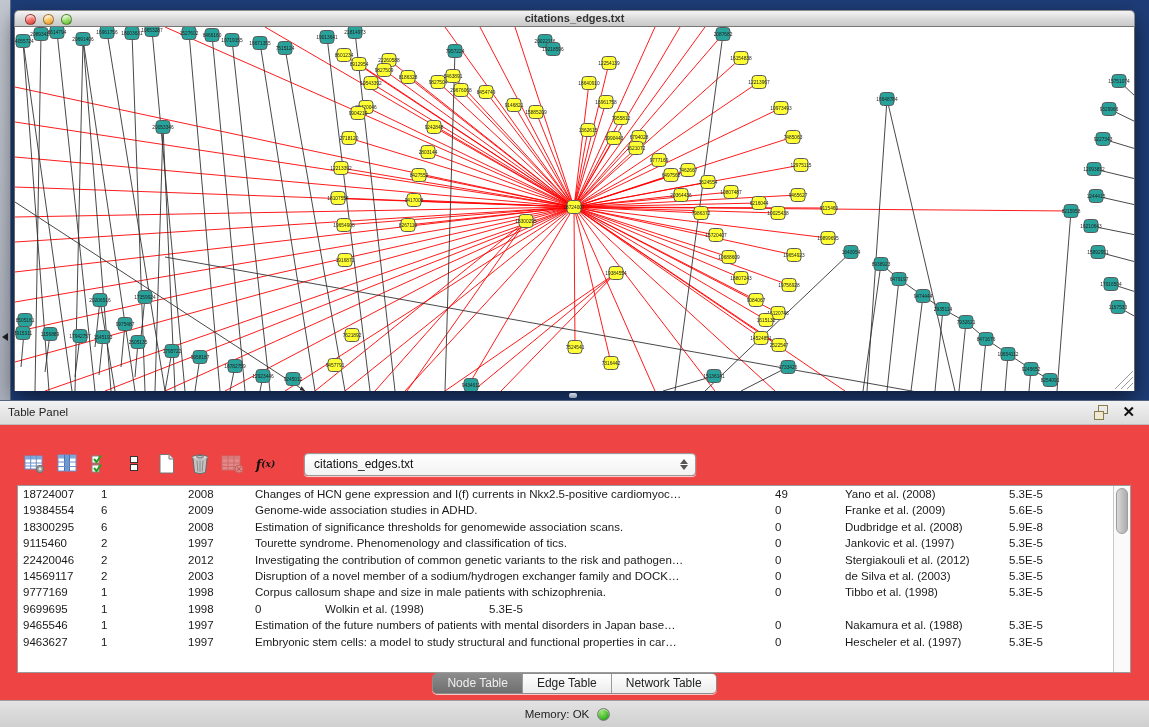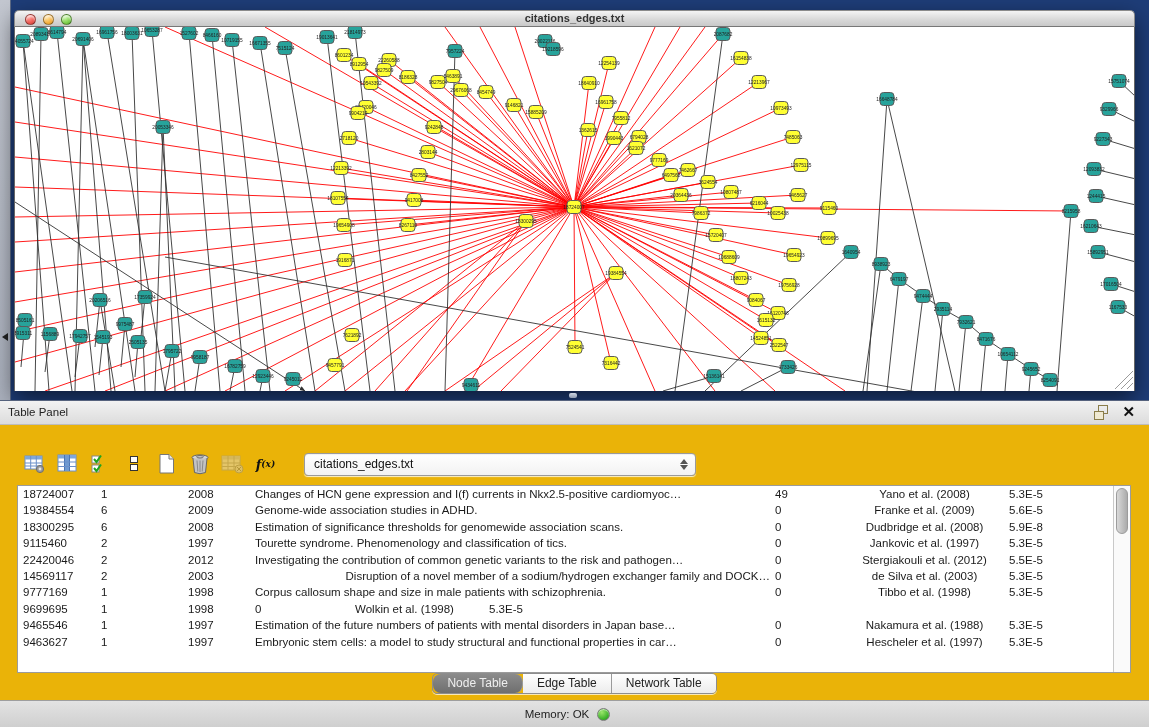--- a/index.html
+++ b/index.html
@@ -27,21 +27,21 @@
   .canvas { position:relative; height:364px; background:#fff; border-left:1px solid #666; border-right:1px solid #666; overflow:hidden; }
   .canvas svg { display:block; }
 
   
   .splitter { position:absolute; left:560px; top:392px; width:26px; height:7px; }
   .splitter:before { content:""; position:absolute; left:9px; top:1px; width:8px; height:5px;
     background:linear-gradient(180deg,#cfd6e2,#8f9bb0); border-radius:2px; }
 
   
   .table-panel { position:absolute; left:0; top:400px; width:1149px; height:300px;
-    background:#eab308; border-top:1px solid #55627d; }
+    background:#ef4444; border-top:1px solid #55627d; }
   .panel-header { height:24px; background:linear-gradient(180deg,#f2f2f2,#dcdcdc);
     border-bottom:1px solid #bdbdbd; position:relative; }
   .panel-title { position:absolute; left:8px; top:5px; font-size:11.5px; color:#222; }
   .ph-icons { position:absolute; right:14px; top:3px; display:flex; gap:12px; align-items:center; }
   .close-x { font-size:15px; font-weight:bold; color:#111; line-height:16px; cursor:default; }
 
   .toolbar { position:absolute; left:18px; top:45px; height:36px; display:flex; align-items:center; gap:0; }
   .tbtn { width:33px; height:30px; display:flex; align-items:center; justify-content:center; }
   .fx { font-family:"DejaVu Serif", serif; font-style:italic; font-weight:bold; font-size:13px; color:#111; }
   .fx small { font-size:9px; }
@@ -58,34 +58,34 @@
   .dtable { position:absolute; left:17px; top:84px; width:1114px; height:188px;
     background:#fff; border:1px solid #9b9b9b; display:flex; flex-direction:column; }
   .thead { display:flex; height:20px; background:#cfe4f0; border-bottom:1px solid #8ea5b5; flex:none; }
   .th { font-size:11.5px; color:#111; text-align:center; line-height:19px;
     border-right:1px solid #9db4c4; overflow:hidden; white-space:nowrap; }
   .th:last-child { border-right:none; }
   .tbody { position:relative; flex:1; overflow:hidden; }
   .trow { display:flex; height:16.4px; }
   .td { font-size:11.5px; color:#1a1a1a; line-height:16px; padding-left:5px;
     overflow:hidden; white-space:nowrap; }
-  .td.center { text-align:center; padding-left:0; }
+  .td.center { padding-left:0; }
   .vscroll { position:absolute; right:0; top:0; bottom:0; width:17px;
     background:#fafafa; border-left:1px solid #c9c9c9; }
   .vthumb { position:absolute; left:2px; top:2px; width:12px; height:46px; border-radius:7px;
     background:linear-gradient(90deg,#d9d9d9,#ababab); border:1px solid #9c9c9c; }
 
   
   .tabbar { position:absolute; left:0; right:0; top:272px; height:24px; display:flex; justify-content:center; }
   .seg { display:flex; height:21px; border:1px solid #8d8d8d; border-radius:5px; overflow:hidden;
     box-shadow:0 1px 0 rgba(255,255,255,.7); }
   .seg-btn { padding:0 14px; font-size:12px; line-height:19px; color:#222;
     background:linear-gradient(180deg,#ffffff,#ececec); border-right:1px solid #9a9a9a; }
   .seg-btn:last-child { border-right:none; }
-  .seg-btn.active { background:linear-gradient(180deg,#8b8b8b,#6f6f6f); color:#efefef;border-radius:8px; }
+  .seg-btn.active { background:linear-gradient(180deg,#8b8b8b,#6f6f6f); color:#efefef; }
 
   
   .statusbar { position:absolute; left:0; top:700px; width:1149px; height:27px;
     background:linear-gradient(180deg,#e3e3e3,#cfcfcf); border-top:1px solid #9e9e9e;
     display:flex; align-items:center; justify-content:center; }
   .mem-label { font-size:11.5px; color:#222; margin-right:8px; }
   .mem-dot { width:13px; height:13px; border-radius:50%; margin-right:14px;
     background:radial-gradient(circle at 35% 30%, #9ae66a, #3db22a 65%, #2b8b1d);
     border:1px solid #7b7b7b; box-shadow:inset 0 1px 1px rgba(255,255,255,.6); }
 </style>
@@ -916,21 +916,21 @@
               <div class="td" style="width: 67px;">2012</div>
               <div class="td" style="width: 520px;">Investigating the contribution of common genetic variants to the risk and pathogen…</div>
               <div class="td" style="width: 75px;">0</div>
               <div class="td center" style="width: 159px;">Stergiakouli et al. (2012)</div>
               <div class="td" style="width: 110px;">5.5E-5</div>
             </div>
             <div class="trow">
               <div class="td" style="width: 78px;">14569117</div>
               <div class="td" style="width: 87px;">2</div>
               <div class="td" style="width: 67px;">2003</div>
-              <div class="td" style="width: 520px; text-align: right;">Disruption of a novel member of a sodium/hydrogen exchanger family and DOCK…</div>
+              <div class="td" style="width: 520px;">Disruption of a novel member of a sodium/hydrogen exchanger family and DOCK…</div>
               <div class="td" style="width: 75px;">0</div>
               <div class="td center" style="width: 159px;">de Silva et al. (2003)</div>
               <div class="td" style="width: 110px;">5.3E-5</div>
             </div>
             <div class="trow">
               <div class="td" style="width: 78px;">9777169</div>
               <div class="td" style="width: 87px;">1</div>
               <div class="td" style="width: 67px;">1998</div>
               <div class="td" style="width: 520px;">Corpus callosum shape and size in male patients with schizophrenia.</div>
               <div class="td" style="width: 75px;">0</div>

